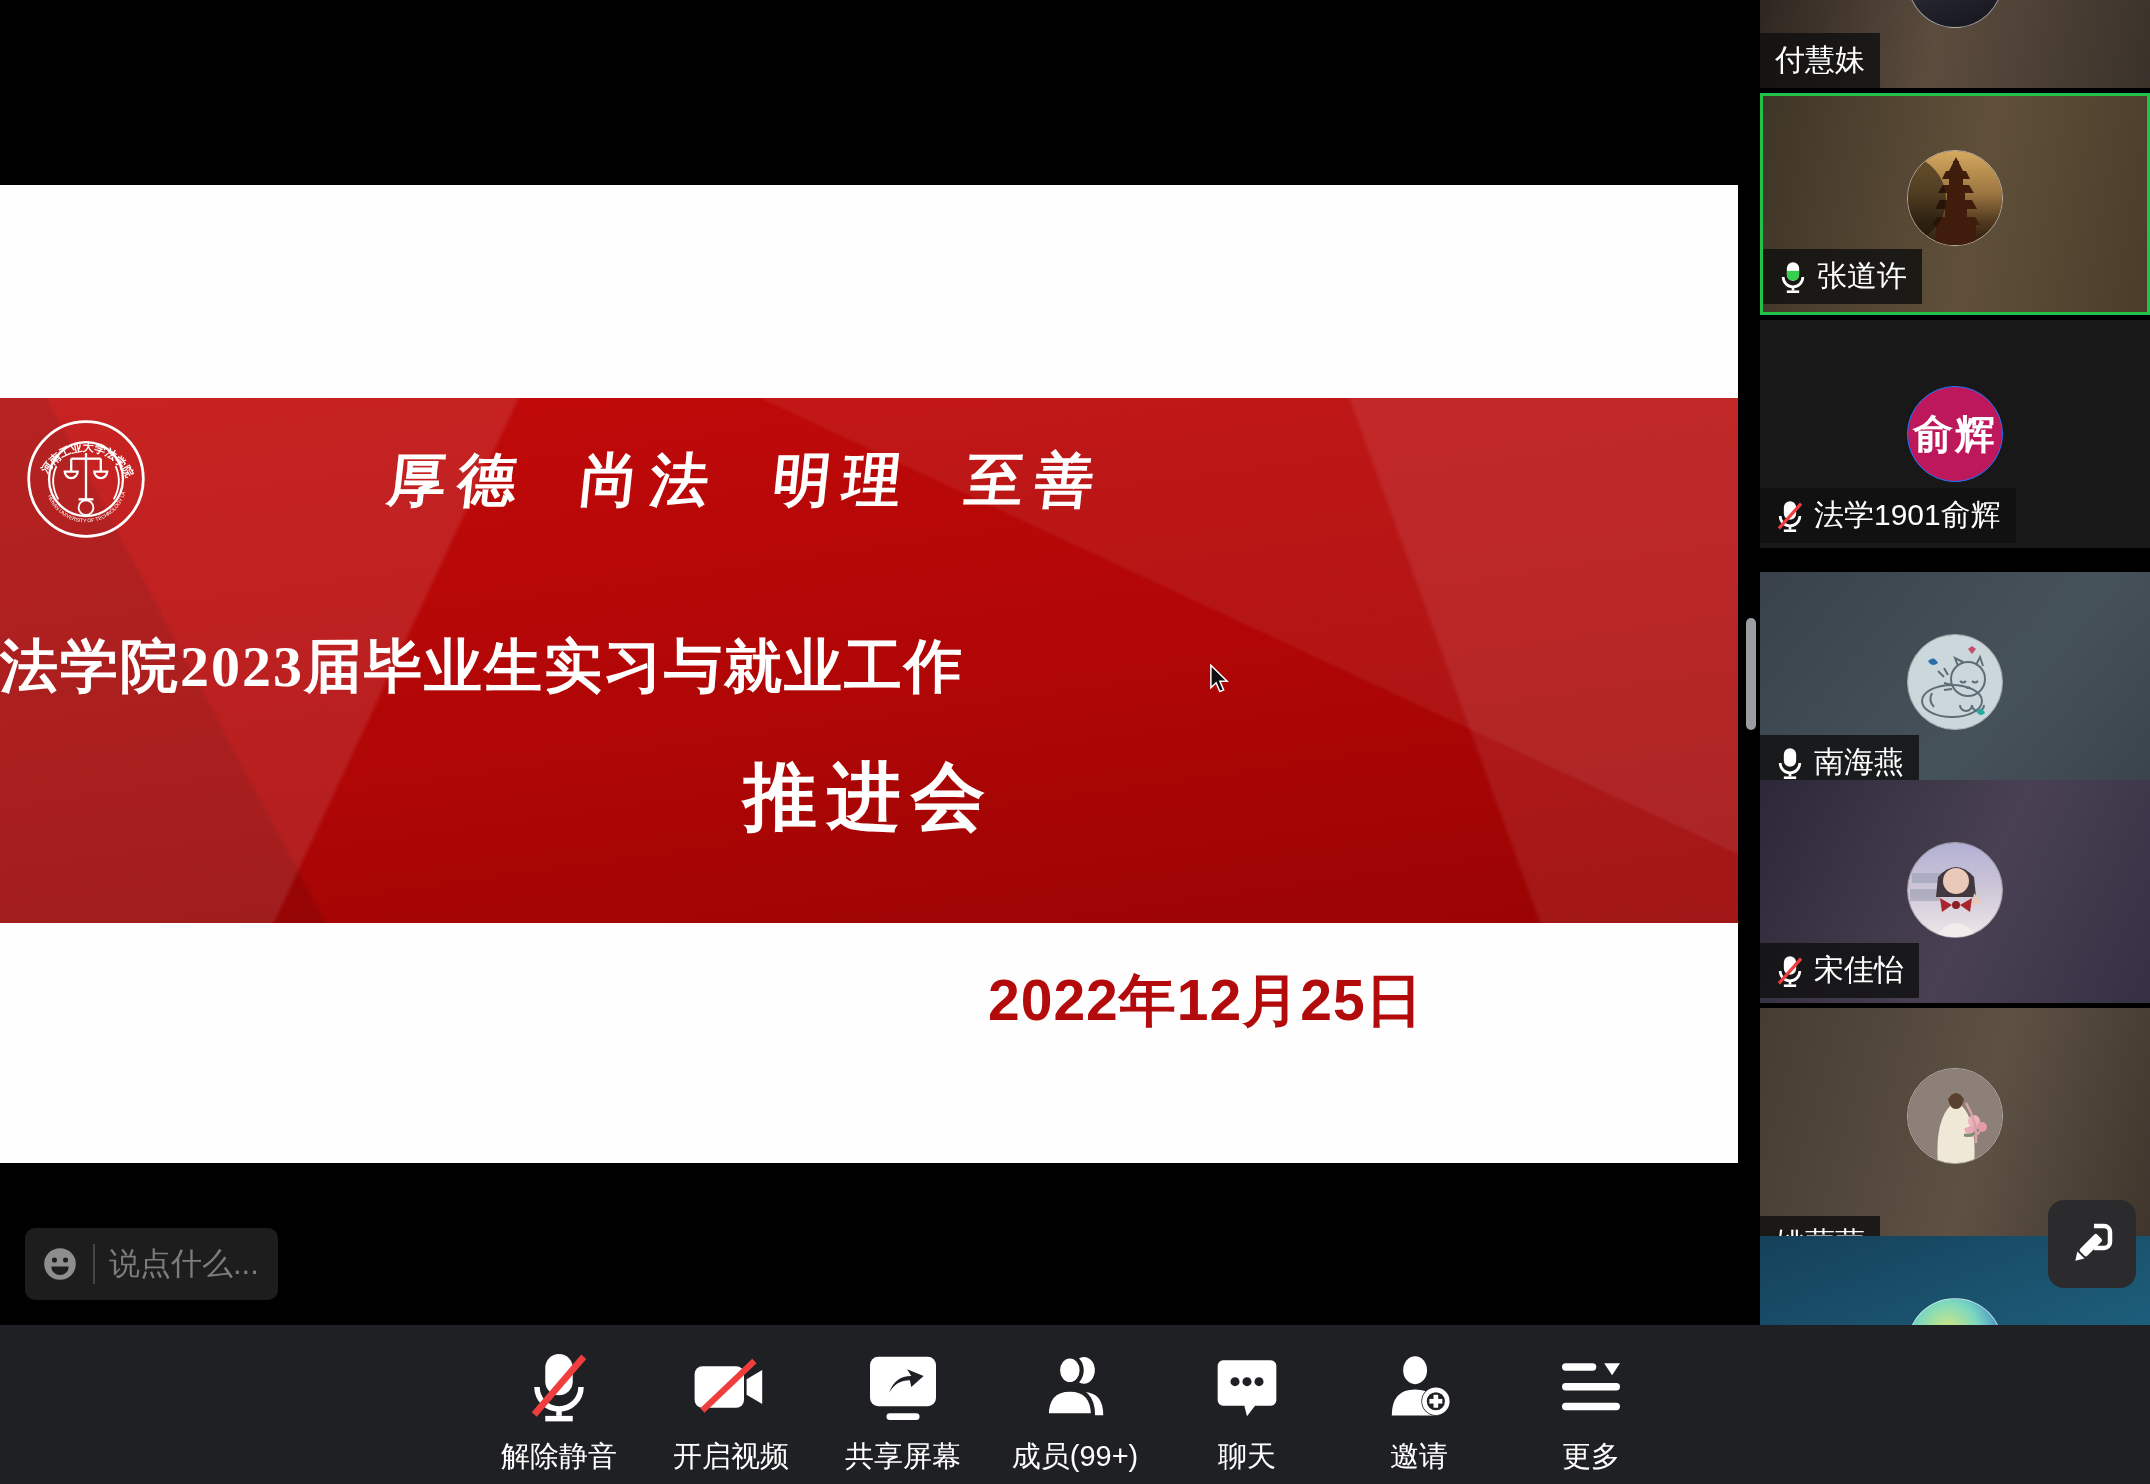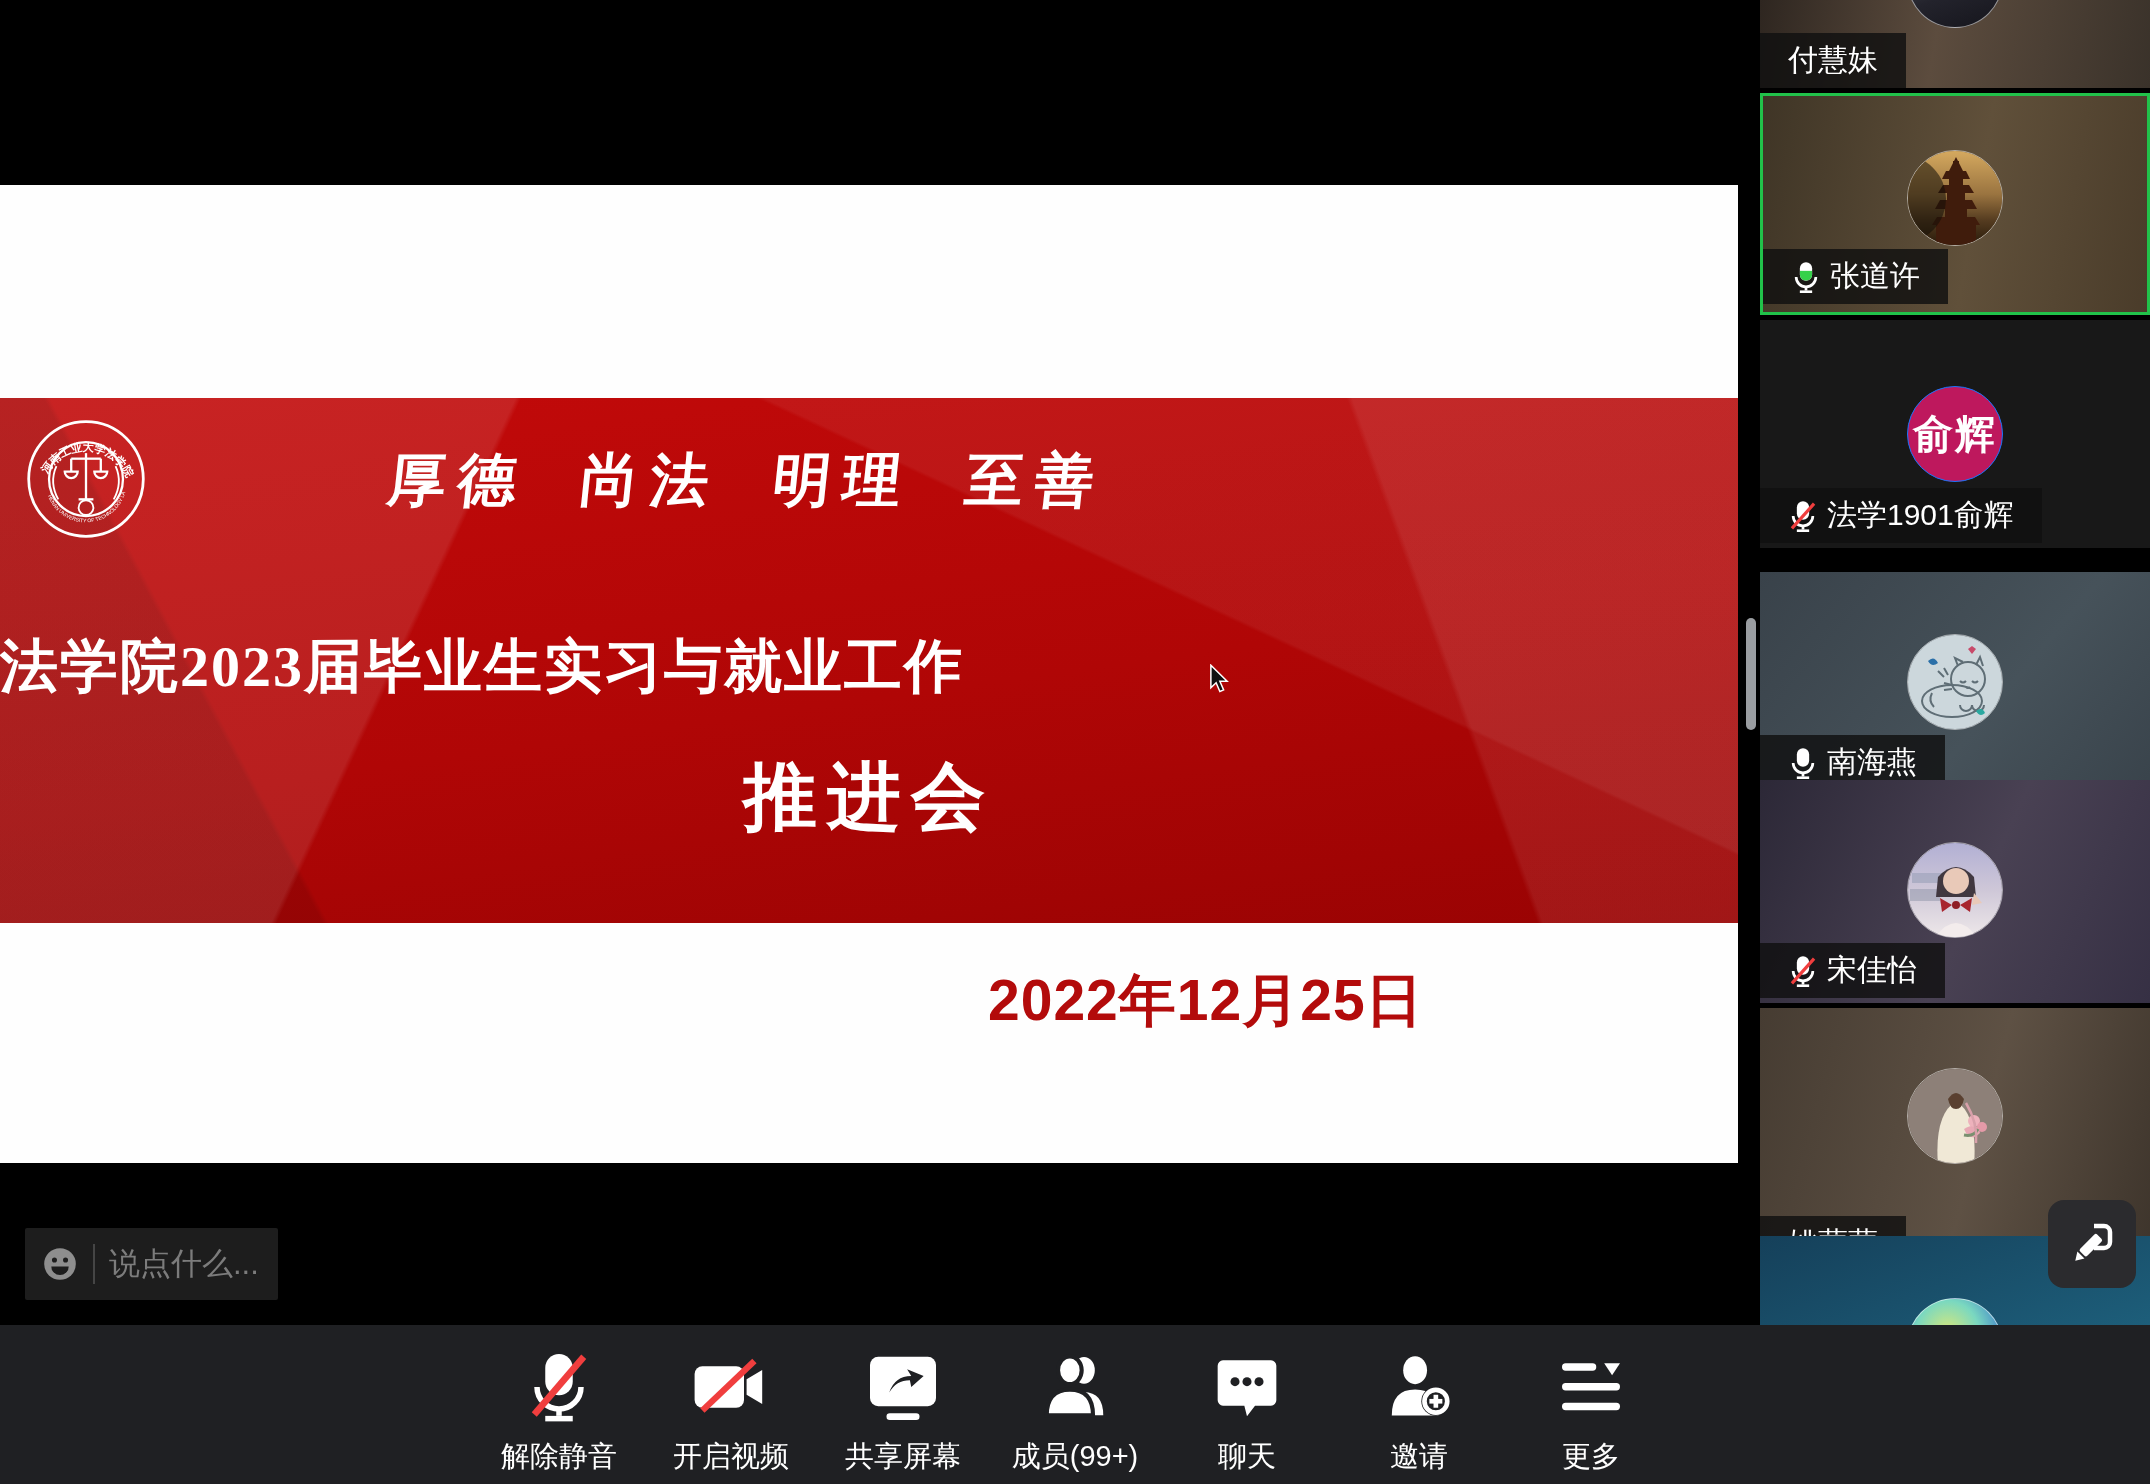--- a/index.html
+++ b/index.html
@@ -32,21 +32,21 @@
 
   
   .scrollbar{position:absolute;left:1746px;top:618px;width:10px;height:112px;
              background:#9a9da1;border-radius:5px;}
 
   
   .tile{position:absolute;left:1760px;width:390px;overflow:hidden;}
   .tile .avatar{position:absolute;left:147px;width:96px;height:96px;border-radius:50%;
                 overflow:hidden;border:1px solid rgba(255,255,255,0.55);}
   .name-tag{position:absolute;left:0;bottom:5px;display:flex;align-items:center;gap:9px;
-            background:rgba(16,16,16,0.82);padding:7px 28px;color:#fff;font-size:30px;
+            background:rgba(16,16,16,0.82);padding:7px 15px;color:#fff;font-size:30px;
             white-space:nowrap;}
   .t1{top:0;height:88px;background:linear-gradient(100deg,#2e2620,#5c4c3e 45%,#3a322a);}
   .t1 .avatar{top:-68px;background:linear-gradient(160deg,#5a5a66,#23232c 60%,#15151c);}
   .t1 .name-tag{bottom:0;}
   .t2{top:93px;height:222px;border:3px solid #21c24a;
       background:linear-gradient(100deg,#3f3526,#60503a 55%,#4a3c2a);}
   .t2 .avatar{top:54px;left:144px;}
   .t2 .name-tag{bottom:8px;}
   .t3{top:320px;height:228px;background:#181818;}
   .t3 .avatar{top:66px;background:#be185d;border:1px solid #1677ff;
@@ -59,21 +59,21 @@
   .t6{top:1008px;height:268px;background:linear-gradient(105deg,#463c32,#5e5144 55%,#3d342b);}
   .t6 .avatar{top:60px;}
   .t7{top:1236px;height:89px;background:linear-gradient(160deg,#15405a,#1d5e7a);}
   .t7 .avatar{top:62px;background:radial-gradient(circle at 42% 35%,#d8e87a,#7ad8c0 38%,#4a90c8 65%,#2a5a8a 85%);}
 
   
   .pen-btn{position:absolute;left:2048px;top:1200px;width:88px;height:88px;border-radius:16px;
            background:#2b2b2e;display:flex;align-items:center;justify-content:center;}
 
   
-  .chat-box{position:absolute;left:25px;top:1228px;width:253px;height:72px;border-radius:2px;
+  .chat-box{position:absolute;left:25px;top:1228px;width:253px;height:72px;border-radius:10px;
             background:#1d1d1d;display:flex;align-items:center;padding:0 16px;gap:14px;}
   .chat-divider{width:2px;height:40px;background:#454545;}
   .chat-ph{color:#7c7c7c;font-size:31px;white-space:nowrap;}
 
   
   .toolbar{position:absolute;left:0;top:1325px;width:2150px;height:159px;background:#1f2023;
            display:flex;justify-content:center;align-items:flex-start;gap:22px;padding-top:22px;}
   .tb-item{width:150px;display:flex;flex-direction:column;align-items:center;gap:10px;cursor:default;}
   .tb-icon{height:80px;display:flex;align-items:center;justify-content:center;}
   .tb-label{color:#fff;font-size:29px;white-space:nowrap;}

